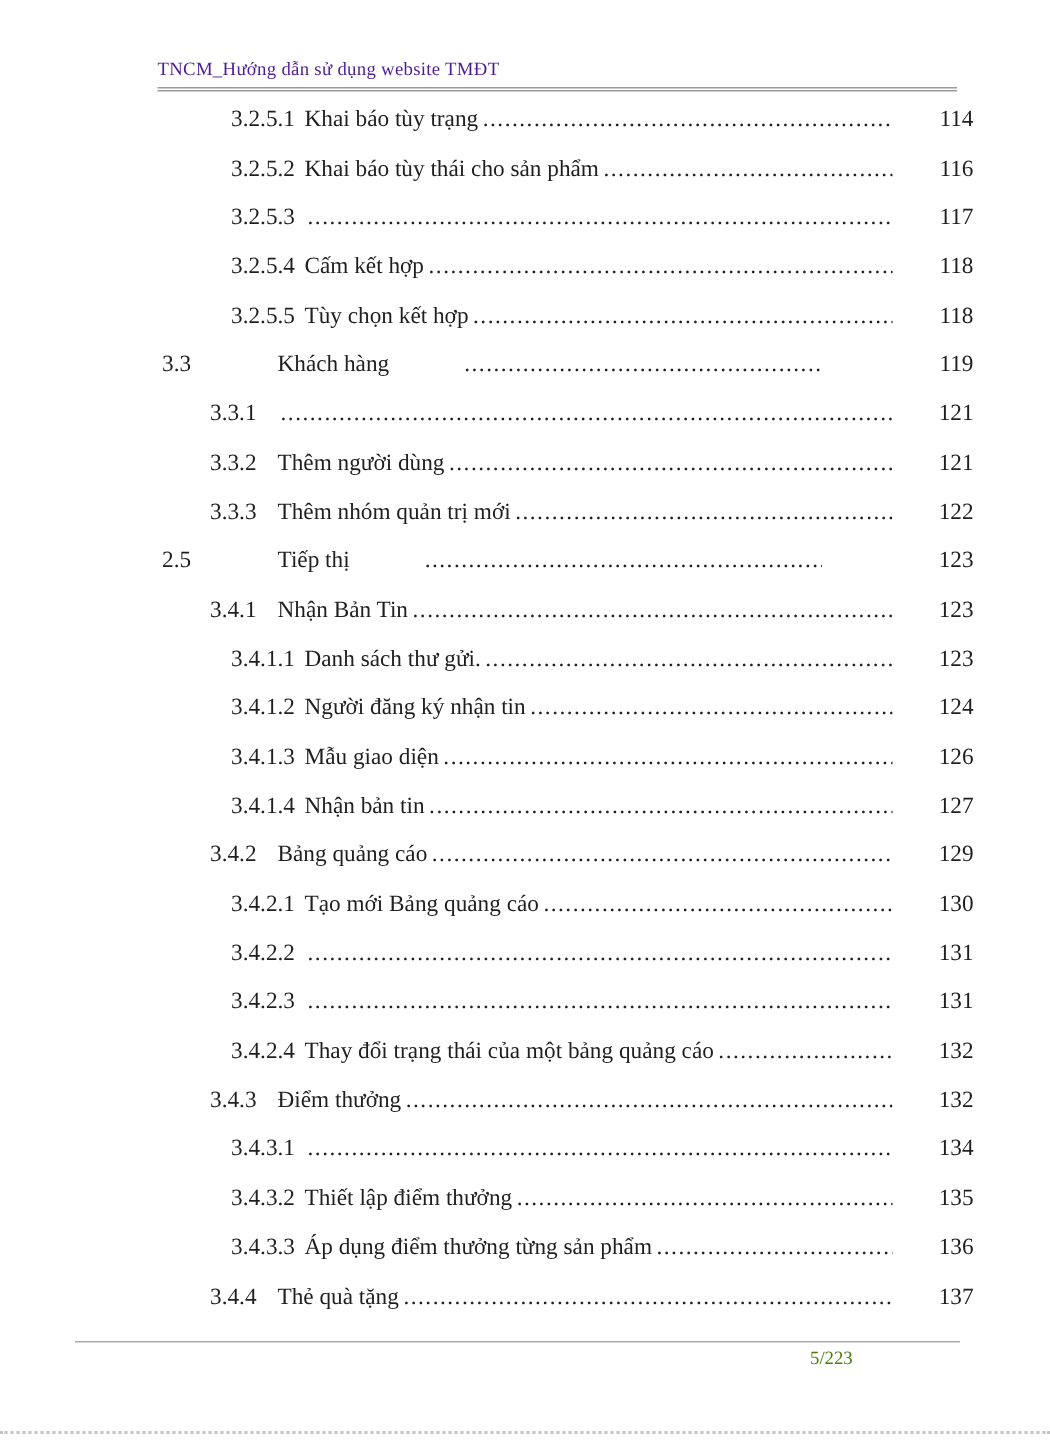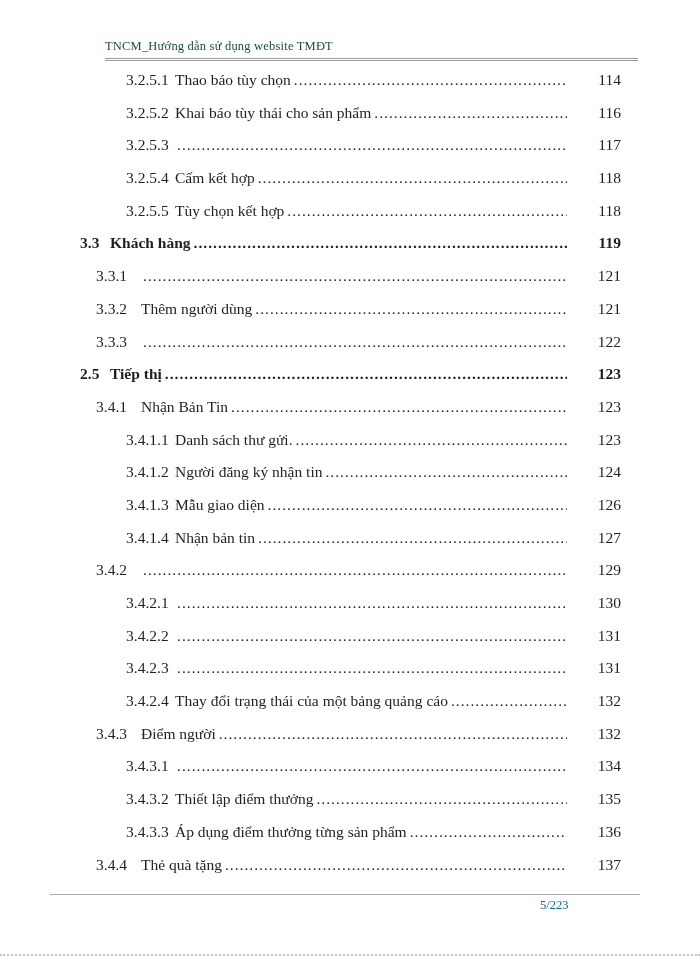--- a/index.html
+++ b/index.html
@@ -9,42 +9,42 @@
     font-family:"Liberation Serif","DejaVu Serif",serif;
     color:#1f1f1f;
     position:relative;
     overflow:hidden;
   }
   .page{position:absolute;inset:0;background:#ffffff;}
 
   
   .header-title{
     position:absolute;left:105px;top:39px;
-    font-size:12.5px;letter-spacing:.2px;color:#14532d;
+    font-size:12.5px;letter-spacing:.2px;color:#4c1d95;
     white-space:nowrap;
   }
   .header-rule{
     position:absolute;left:105px;top:58px;width:533px;height:0;
     border-bottom:3px double #9a9a9a;
   }
 
   
   .toc{
-    position:absolute;left:80px;top:64px;width:541px;
+    position:absolute;left:108px;top:64px;width:541px;
   }
   .toc-row{
     display:flex;align-items:baseline;
     height:32.7px;
     font-size:15.5px;line-height:32.7px;
     white-space:nowrap;
   }
-  .toc-row.bold{font-weight:bold;}
+  .toc-row.bold{font-weight:normal;gap:47px;}
   .toc-row .num{flex:0 0 auto;}
   .toc-row.lvl1 .num{width:30px;}
-  .toc-row.lvl2{margin-left:16px;align-items:center;}
+  .toc-row.lvl2{margin-left:32px;align-items:center;}
   .toc-row.lvl2 .num{width:45px;}
   .toc-row.lvl3{margin-left:46px;}
   .toc-row.lvl3 .num{width:49px;}
   .toc-row .title{flex:0 0 auto;padding-right:1px;}
   .toc-row .leader{
     flex:1 1 auto;overflow:hidden;
     letter-spacing:1px;
     margin-left:2px;
   }
   .toc-row .pagenum{
@@ -52,42 +52,42 @@
     text-align:right;
   }
 
   
   .footer-rule{
     position:absolute;left:50px;top:894px;width:590px;height:0;
     border-bottom:1px solid #a9a9a9;
   }
   .footer-pageno{
     position:absolute;left:540px;top:898px;
-    font-size:12.5px;color:#0369a1;
+    font-size:12.5px;color:#4d7c0f;
   }
 
   
   .scan-edge-bottom{
     position:absolute;left:0;top:954px;width:700px;height:0;
     border-bottom:2px dotted #c3c3c3;
   }
 </style>
 </head>
 <body>
 
 <div class="page">
 
   <div class="header-title">TNCM_Hướng dẫn sử dụng website TMĐT</div>
   <div class="header-rule"></div>
 
   <div class="toc" id="toc">
 
   <div class="toc-row lvl3">
       <span class="num">3.2.5.1</span>
-      <span class="title">Thao báo tùy chọn</span>
+      <span class="title">Khai báo tùy trạng</span>
       <span class="leader">............................................................................................................................................................................................................................................................................................................</span>
       <span class="pagenum">114</span>
     </div>
       <div class="toc-row lvl3">
       <span class="num">3.2.5.2</span>
       <span class="title">Khai báo tùy thái cho sản phẩm</span>
       <span class="leader">............................................................................................................................................................................................................................................................................................................</span>
       <span class="pagenum">116</span>
     </div>
       <div class="toc-row lvl3">
@@ -119,20 +119,21 @@
       <span class="pagenum">121</span>
     </div>
       <div class="toc-row lvl2">
       <span class="num">3.3.2</span>
       <span class="title">Thêm người dùng</span>
       <span class="leader">............................................................................................................................................................................................................................................................................................................</span>
       <span class="pagenum">121</span>
     </div>
       <div class="toc-row lvl2">
       <span class="num">3.3.3</span>
+      <span class="title">Thêm nhóm quản trị mới</span>
       <span class="leader">............................................................................................................................................................................................................................................................................................................</span>
       <span class="pagenum">122</span>
     </div>
       <div class="toc-row lvl1 bold">
       <span class="num">2.5</span>
       <span class="title">Tiếp thị</span>
       <span class="leader">............................................................................................................................................................................................................................................................................................................</span>
       <span class="pagenum">123</span>
     </div>
       <div class="toc-row lvl2">
@@ -160,25 +161,27 @@
       <span class="pagenum">126</span>
     </div>
       <div class="toc-row lvl3">
       <span class="num">3.4.1.4</span>
       <span class="title">Nhận bản tin</span>
       <span class="leader">............................................................................................................................................................................................................................................................................................................</span>
       <span class="pagenum">127</span>
     </div>
       <div class="toc-row lvl2">
       <span class="num">3.4.2</span>
+      <span class="title">Bảng quảng cáo</span>
       <span class="leader">............................................................................................................................................................................................................................................................................................................</span>
       <span class="pagenum">129</span>
     </div>
       <div class="toc-row lvl3">
       <span class="num">3.4.2.1</span>
+      <span class="title">Tạo mới Bảng quảng cáo</span>
       <span class="leader">............................................................................................................................................................................................................................................................................................................</span>
       <span class="pagenum">130</span>
     </div>
       <div class="toc-row lvl3">
       <span class="num">3.4.2.2</span>
       <span class="leader">............................................................................................................................................................................................................................................................................................................</span>
       <span class="pagenum">131</span>
     </div>
       <div class="toc-row lvl3">
       <span class="num">3.4.2.3</span>
@@ -186,21 +189,21 @@
       <span class="pagenum">131</span>
     </div>
       <div class="toc-row lvl3">
       <span class="num">3.4.2.4</span>
       <span class="title">Thay đổi trạng thái của một bảng quảng cáo</span>
       <span class="leader">............................................................................................................................................................................................................................................................................................................</span>
       <span class="pagenum">132</span>
     </div>
       <div class="toc-row lvl2">
       <span class="num">3.4.3</span>
-      <span class="title">Điểm người</span>
+      <span class="title">Điểm thưởng</span>
       <span class="leader">............................................................................................................................................................................................................................................................................................................</span>
       <span class="pagenum">132</span>
     </div>
       <div class="toc-row lvl3">
       <span class="num">3.4.3.1</span>
       <span class="leader">............................................................................................................................................................................................................................................................................................................</span>
       <span class="pagenum">134</span>
     </div>
       <div class="toc-row lvl3">
       <span class="num">3.4.3.2</span>

